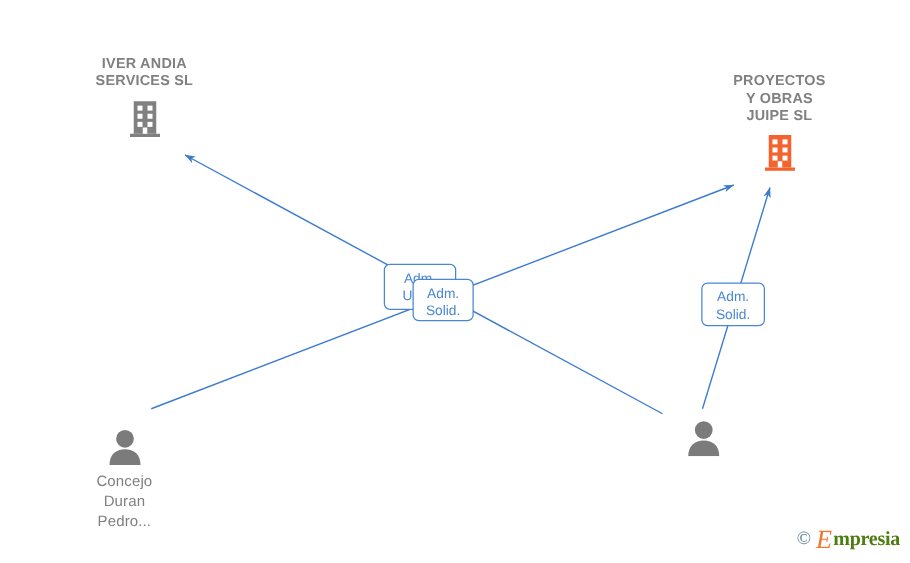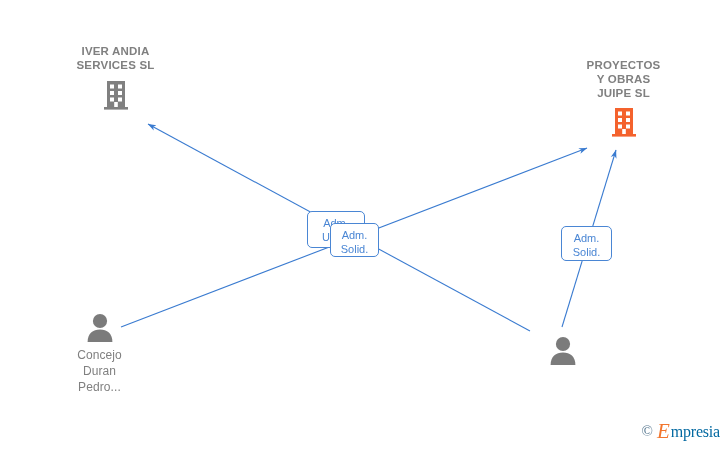--- a/index.html
+++ b/index.html
@@ -78,24 +78,25 @@
   }
   .wm-e {
     font-size: 21px;
     color: #f2762e;
     font-family: "Liberation Serif", serif;
     font-style: italic;
     line-height: 21px;
   }
   .wm-rest {
     font-size: 16px;
-    color: #0369a1;
+    color: #4d7c0f;
     font-family: "Liberation Serif", serif;
     letter-spacing: -0.2px;
     margin-left: -3px;
+    font-weight: bold;
   }
 </style>
 </head>
 <body>
 
 <div id="canvas">
 
   <svg class="edges" viewBox="0 0 728 450">
     <defs>
       <marker id="arrow" markerWidth="9" markerHeight="9" refX="7.4" refY="3.1" orient="auto" markerUnits="strokeWidth">
@@ -140,21 +141,21 @@
         <rect x="19" y="6.5" width="4" height="4" fill="#ffffff"></rect>
         <rect x="11" y="13" width="4" height="4" fill="#ffffff"></rect>
         <rect x="19" y="13" width="4" height="4" fill="#ffffff"></rect>
         <rect x="11" y="19.5" width="4" height="4" fill="#ffffff"></rect>
         <rect x="19" y="19.5" width="4" height="4" fill="#ffffff"></rect>
         <rect x="15.2" y="24" width="3.6" height="5" fill="#ffffff"></rect>
       </svg>
     </span>
   </div>
 
-  <div class="node" style="left:42px; top:312px; width:115px;">
+  <div class="node" style="left:42px; top:342px; width:115px;">
     <span class="icon-wrap">
       <svg width="34" height="30" viewBox="0 0 34 30">
         <circle cx="17" cy="9" r="7.1" fill="#7b7b7b"></circle>
         <path d="M4.6,30 C4.6,21.4 9.9,17.4 17,17.4 C24.1,17.4 29.4,21.4 29.4,30 Z" fill="#7b7b7b"></path>
       </svg>
     </span>
     <div class="person-label" style="margin-top:5px;">Concejo
 Duran
 Pedro...</div>
   </div>

